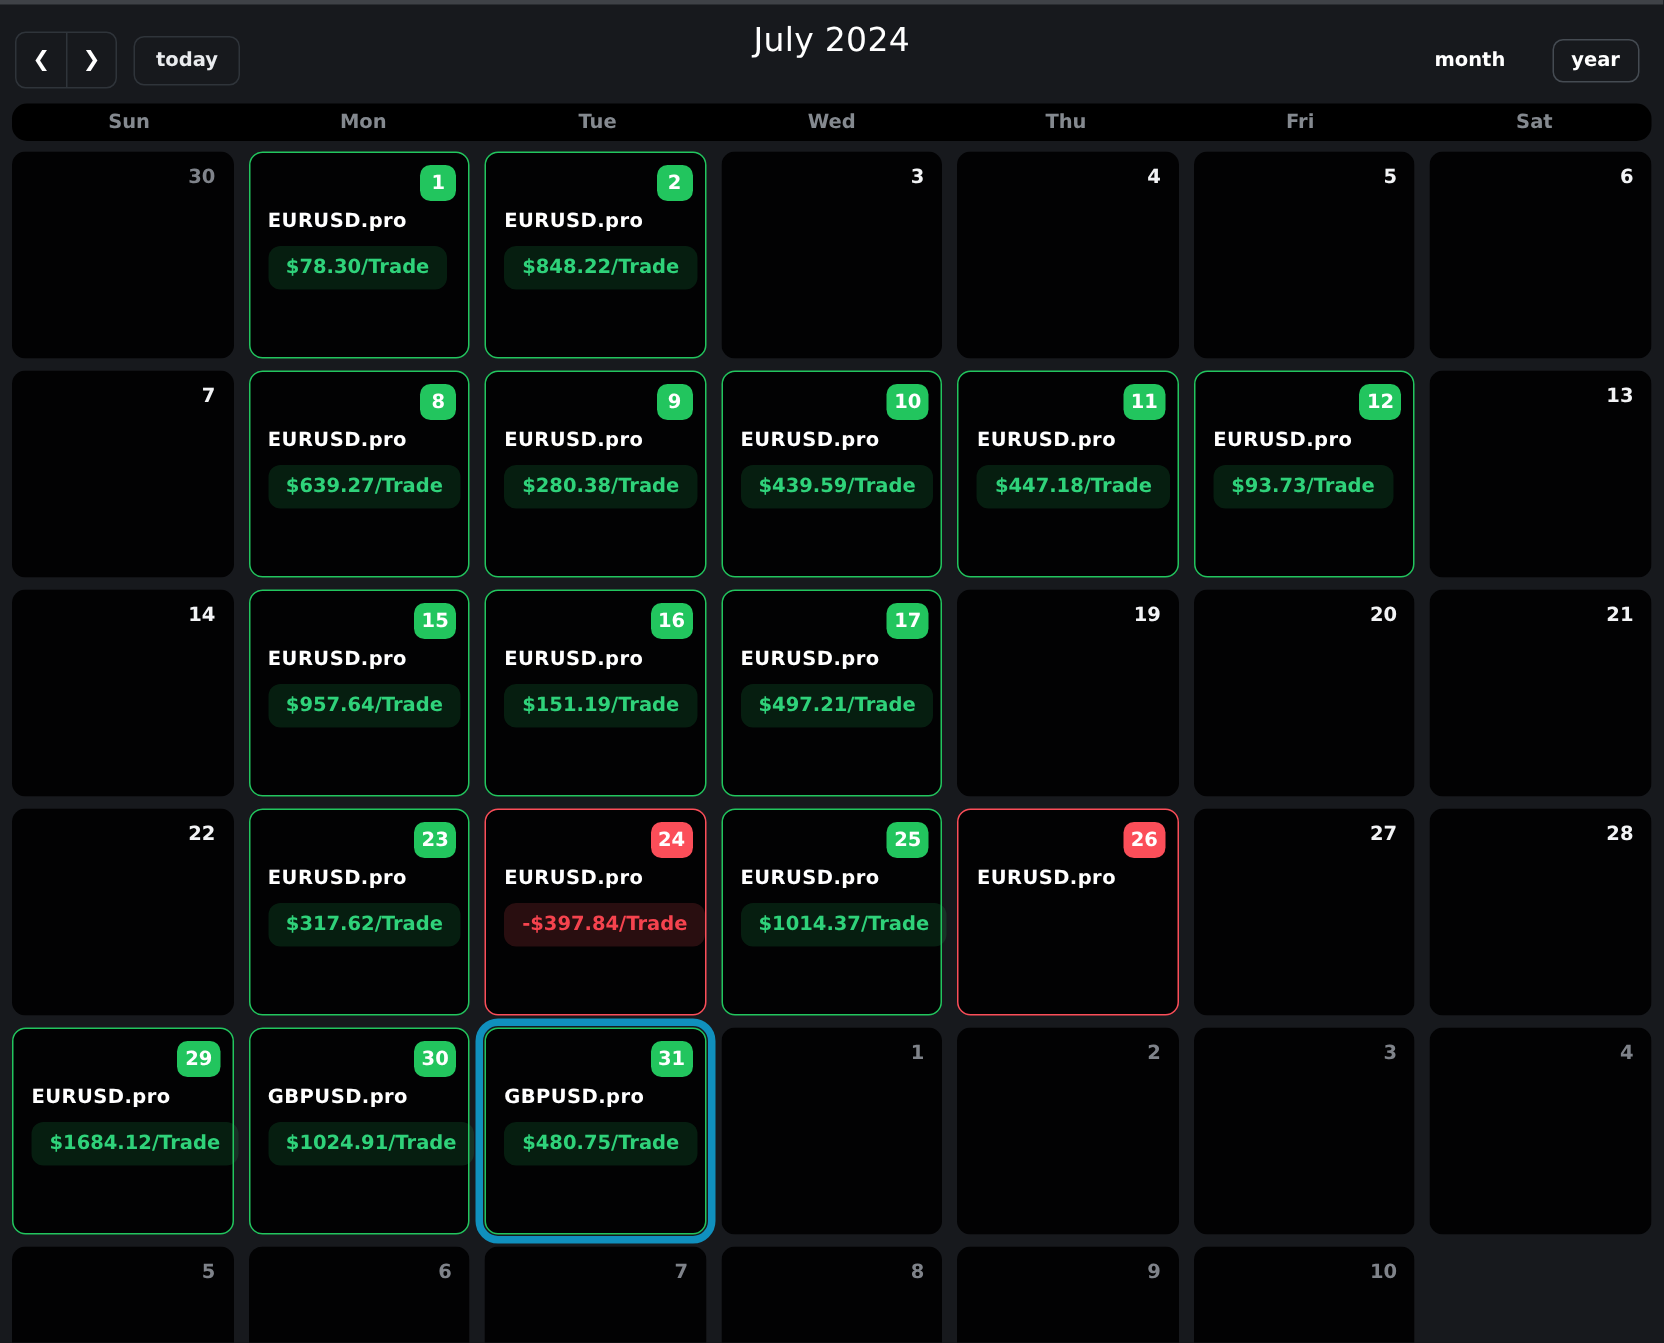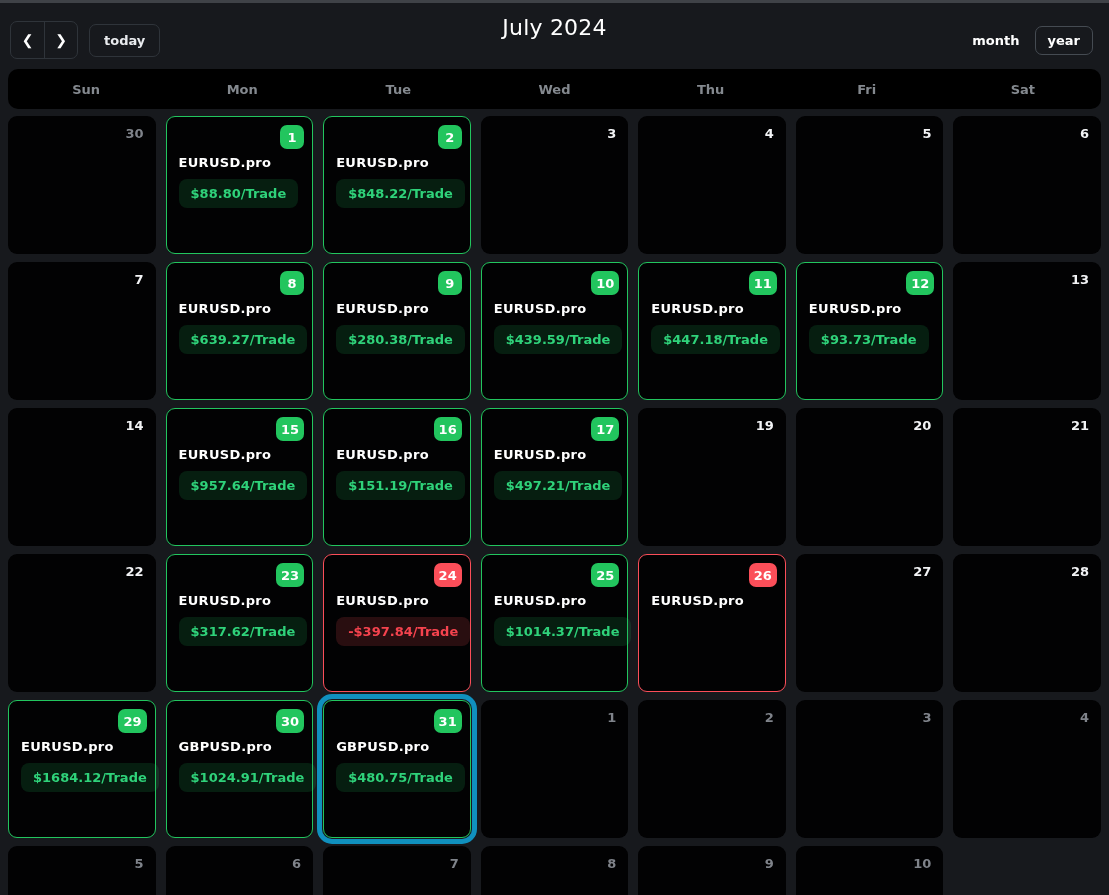--- a/index.html
+++ b/index.html
@@ -28,32 +28,32 @@
     position:absolute;left:89px;top:21px;cursor:pointer;
     padding:8px 14px;background:transparent;
     border:1px solid #2f343a;border-radius:7px;
     color:#e9ebee;font-size:13px;font-weight:600;
     font-family:"DejaVu Sans","Liberation Sans",sans-serif;
   }
   .title{
     position:absolute;left:50%;top:12px;transform:translateX(-50%);
     margin:0;color:#ffffff;font-size:22px;font-weight:400;letter-spacing:.2px;white-space:nowrap;
   }
-  .viewtoggle{position:absolute;right:16px;top:23px;display:flex;gap:2px;}
+  .viewtoggle{position:absolute;right:16px;top:23px;display:flex;gap:18px;}
   .viewbtn{
     padding:6px 12px;background:transparent;cursor:pointer;
     border:1px solid transparent;border-radius:7px;
     color:#ffffff;font-size:13px;font-weight:600;
     font-family:"DejaVu Sans","Liberation Sans",sans-serif;
   }
   .viewbtn.outlined{border-color:#454b52;}
 
   
   .dow{
-    margin:6px 8px 0;height:40px;background:#000000;border-radius:10px;
+    margin:6px 8px 0;height:25px;background:#000000;border-radius:10px;
     display:grid;grid-template-columns:repeat(7,1fr);align-items:center;
   }
   .dow span{text-align:center;color:#84898f;font-size:13px;font-weight:700;}
 
   
   .grid{
     margin:7px 8px 0;display:grid;grid-template-columns:repeat(7,1fr);
     grid-auto-rows:138px;gap:8px 10px;
   }
   .cell{
@@ -115,21 +115,21 @@
     <span>Sat</span>
   </div>
 
 <div class="grid" id="grid">
     <div class="cell out">
       <span class="num">30</span>
     </div>
     <div class="cell profit">
       <span class="badge">1</span>
       <div class="sym">EURUSD.pro</div>
-      <div class="chip">$88.80/Trade</div>
+      <div class="chip">$78.30/Trade</div>
     </div>
     <div class="cell profit">
       <span class="badge">2</span>
       <div class="sym">EURUSD.pro</div>
       <div class="chip">$848.22/Trade</div>
     </div>
     <div class="cell">
       <span class="num">3</span>
     </div>
     <div class="cell">

